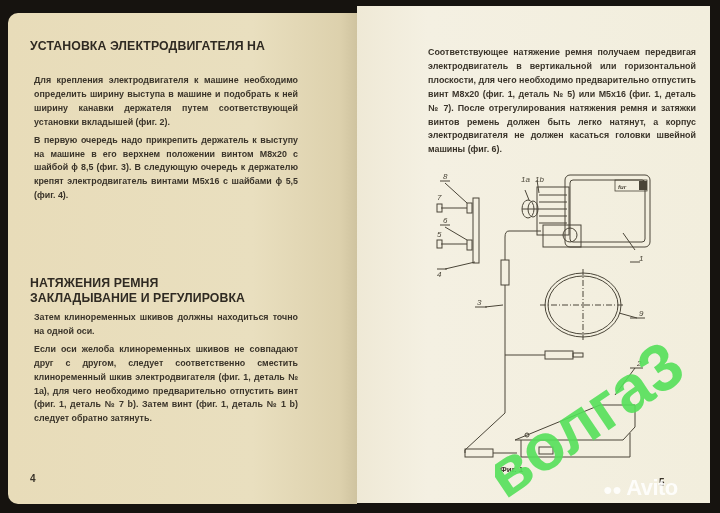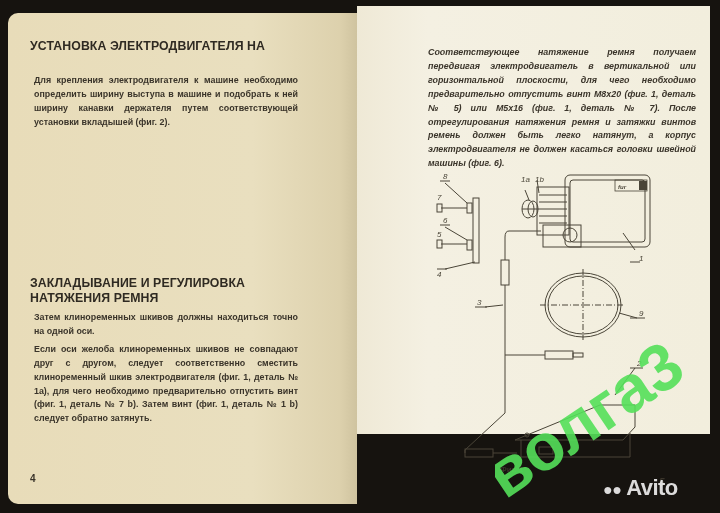--- a/index.html
+++ b/index.html
@@ -1,42 +1,43 @@
 <!DOCTYPE html>
 <html><head>
 <meta charset="utf-8">
 <style>
   html,body{margin:0;padding:0;}
   body{width:720px;height:513px;background:#16130f;position:relative;overflow:hidden;font-family:"Liberation Sans",sans-serif;}
   .page{position:absolute;box-sizing:border-box;padding-left:12px;}
   .left{left:8px;top:13px;width:349px;height:491px;background:linear-gradient(90deg,#e8dcb9 0%,#e9dfbf 70%,#ddd1ad 95%,#cfc39f 100%);border-radius:10px 0 0 10px;}
-  .right{left:357px;top:6px;width:353px;height:428px;background:linear-gradient(90deg,#efe9d6 0%,#f4f0e2 20%,#f2eedd 100%);font-style:italic;}
+  .right{left:357px;top:6px;width:353px;height:497px;background:linear-gradient(90deg,#efe9d6 0%,#f4f0e2 20%,#f2eedd 100%);}
   .title{position:absolute;font-weight:bold;color:#2f2a22;font-size:12.3px;line-height:15px;letter-spacing:0.1px;}
   .para{position:absolute;color:#3a342a;font-size:8.9px;line-height:13.9px;font-weight:bold;text-align:justify;}
   .para p{margin:4px;}
   .pnum{position:absolute;font-size:10px;font-weight:bold;color:#3a342a;}
   .fig{position:absolute;left:425px;top:165px;width:250px;height:310px;}
   .figcap{position:absolute;font-size:8px;font-weight:bold;color:#3a342a;}
   .wm{position:absolute;left:495px;top:330px;width:230px;height:180px;}
   .avito{position:absolute;left:603px;top:475px;font-size:22px;font-weight:bold;color:rgba(255,255,255,0.85);letter-spacing:-0.5px;}
 </style>
 </head>
 <body>
 
 <div class="page left">
   <div class="title" style="left:22px;top:26px;">
     <div>УСТАНОВКА ЭЛЕКТРОДВИГАТЕЛЯ НА</div>
   </div>
   <div class="para" style="left:22px;top:57px;width:272px;">
     <p>Для крепления электродвигателя к машине необходимо определить ширину выступа в машине и подобрать к ней ширину канавки держателя путем соответствующей установки вкладышей (фиг. 2).</p>
+    <p>В первую очередь надо прикрепить держатель к выступу на машине в его верхнем положении винтом М8x20 с шайбой ϕ 8,5 (фиг. 3). В следующую очередь к держателю крепят электродвигатель винтами М5x16 с шайбами ϕ 5,5 (фиг. 4).</p>
   </div>
 
   <div class="title" style="left:22px;top:263px;">
+    <div>НАТЯЖЕНИЯ РЕМНЯ</div>
     <div>ЗАКЛАДЫВАНИЕ И РЕГУЛИРОВКА</div>
-    <div>НАТЯЖЕНИЯ РЕМНЯ</div>
   </div>
   <div class="para" style="left:22px;top:294px;width:272px;">
     <p>Затем клиноременных шкивов должны находиться точно на одной оси.</p>
     <p>Если оси желоба клиноременных шкивов не совпадают друг с другом, следует соответственно сместить клиноременный шкив электродвигателя (фиг. 1, деталь № 1a), для чего необходимо предварительно отпустить винт (фиг. 1, деталь № 7 b). Затем винт (фиг. 1, деталь № 1 b) следует обратно затянуть.</p>
   </div>
   <div class="pnum" style="left:22px;top:460px;">4</div>
 </div>
 
 <div class="page right">
   <div class="para" style="left:71px;top:40px;width:268px;">Соответствующее натяжение ремня получаем передвигая электродвигатель в вертикальной или горизонтальной плоскости, для чего необходимо предварительно отпустить винт М8x20 (фиг. 1, деталь № 5) или М5x16 (фиг. 1, деталь № 7). После отрегулирования натяжения ремня и затяжки винтов ремень должен быть легко натянут, а корпус электродвигателя не должен касаться головки швейной машины (фиг. 6).</div>

